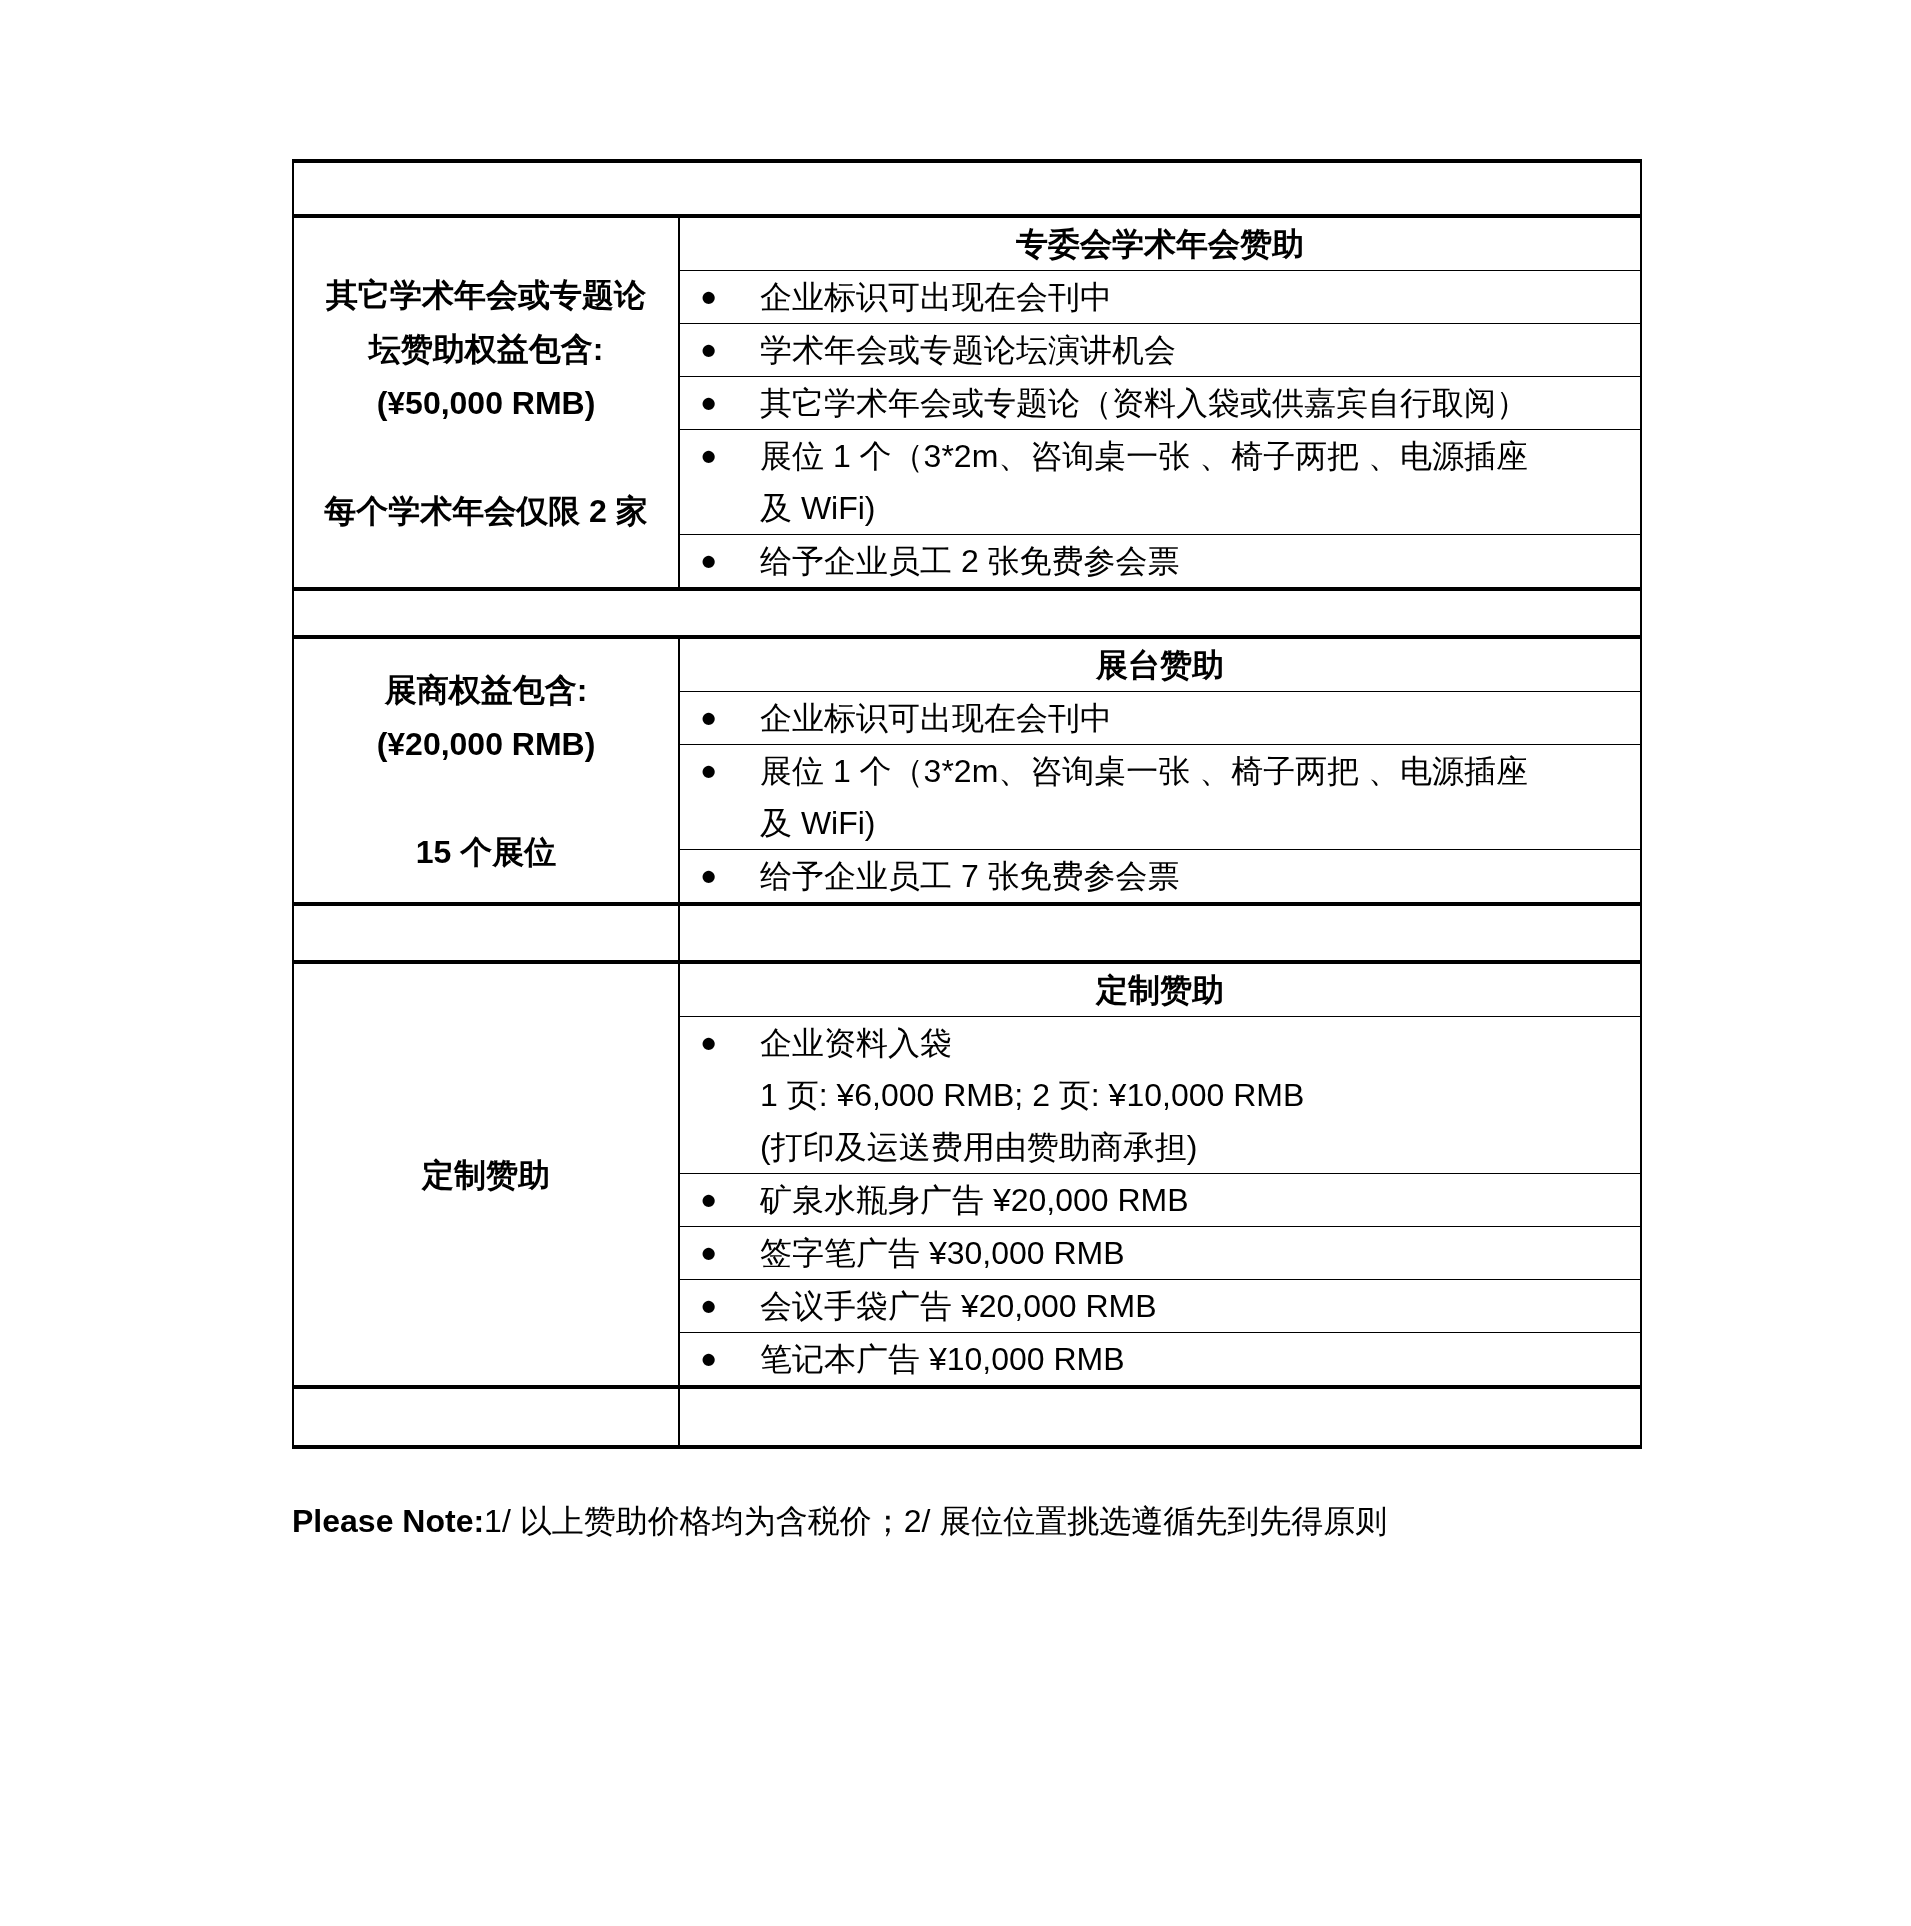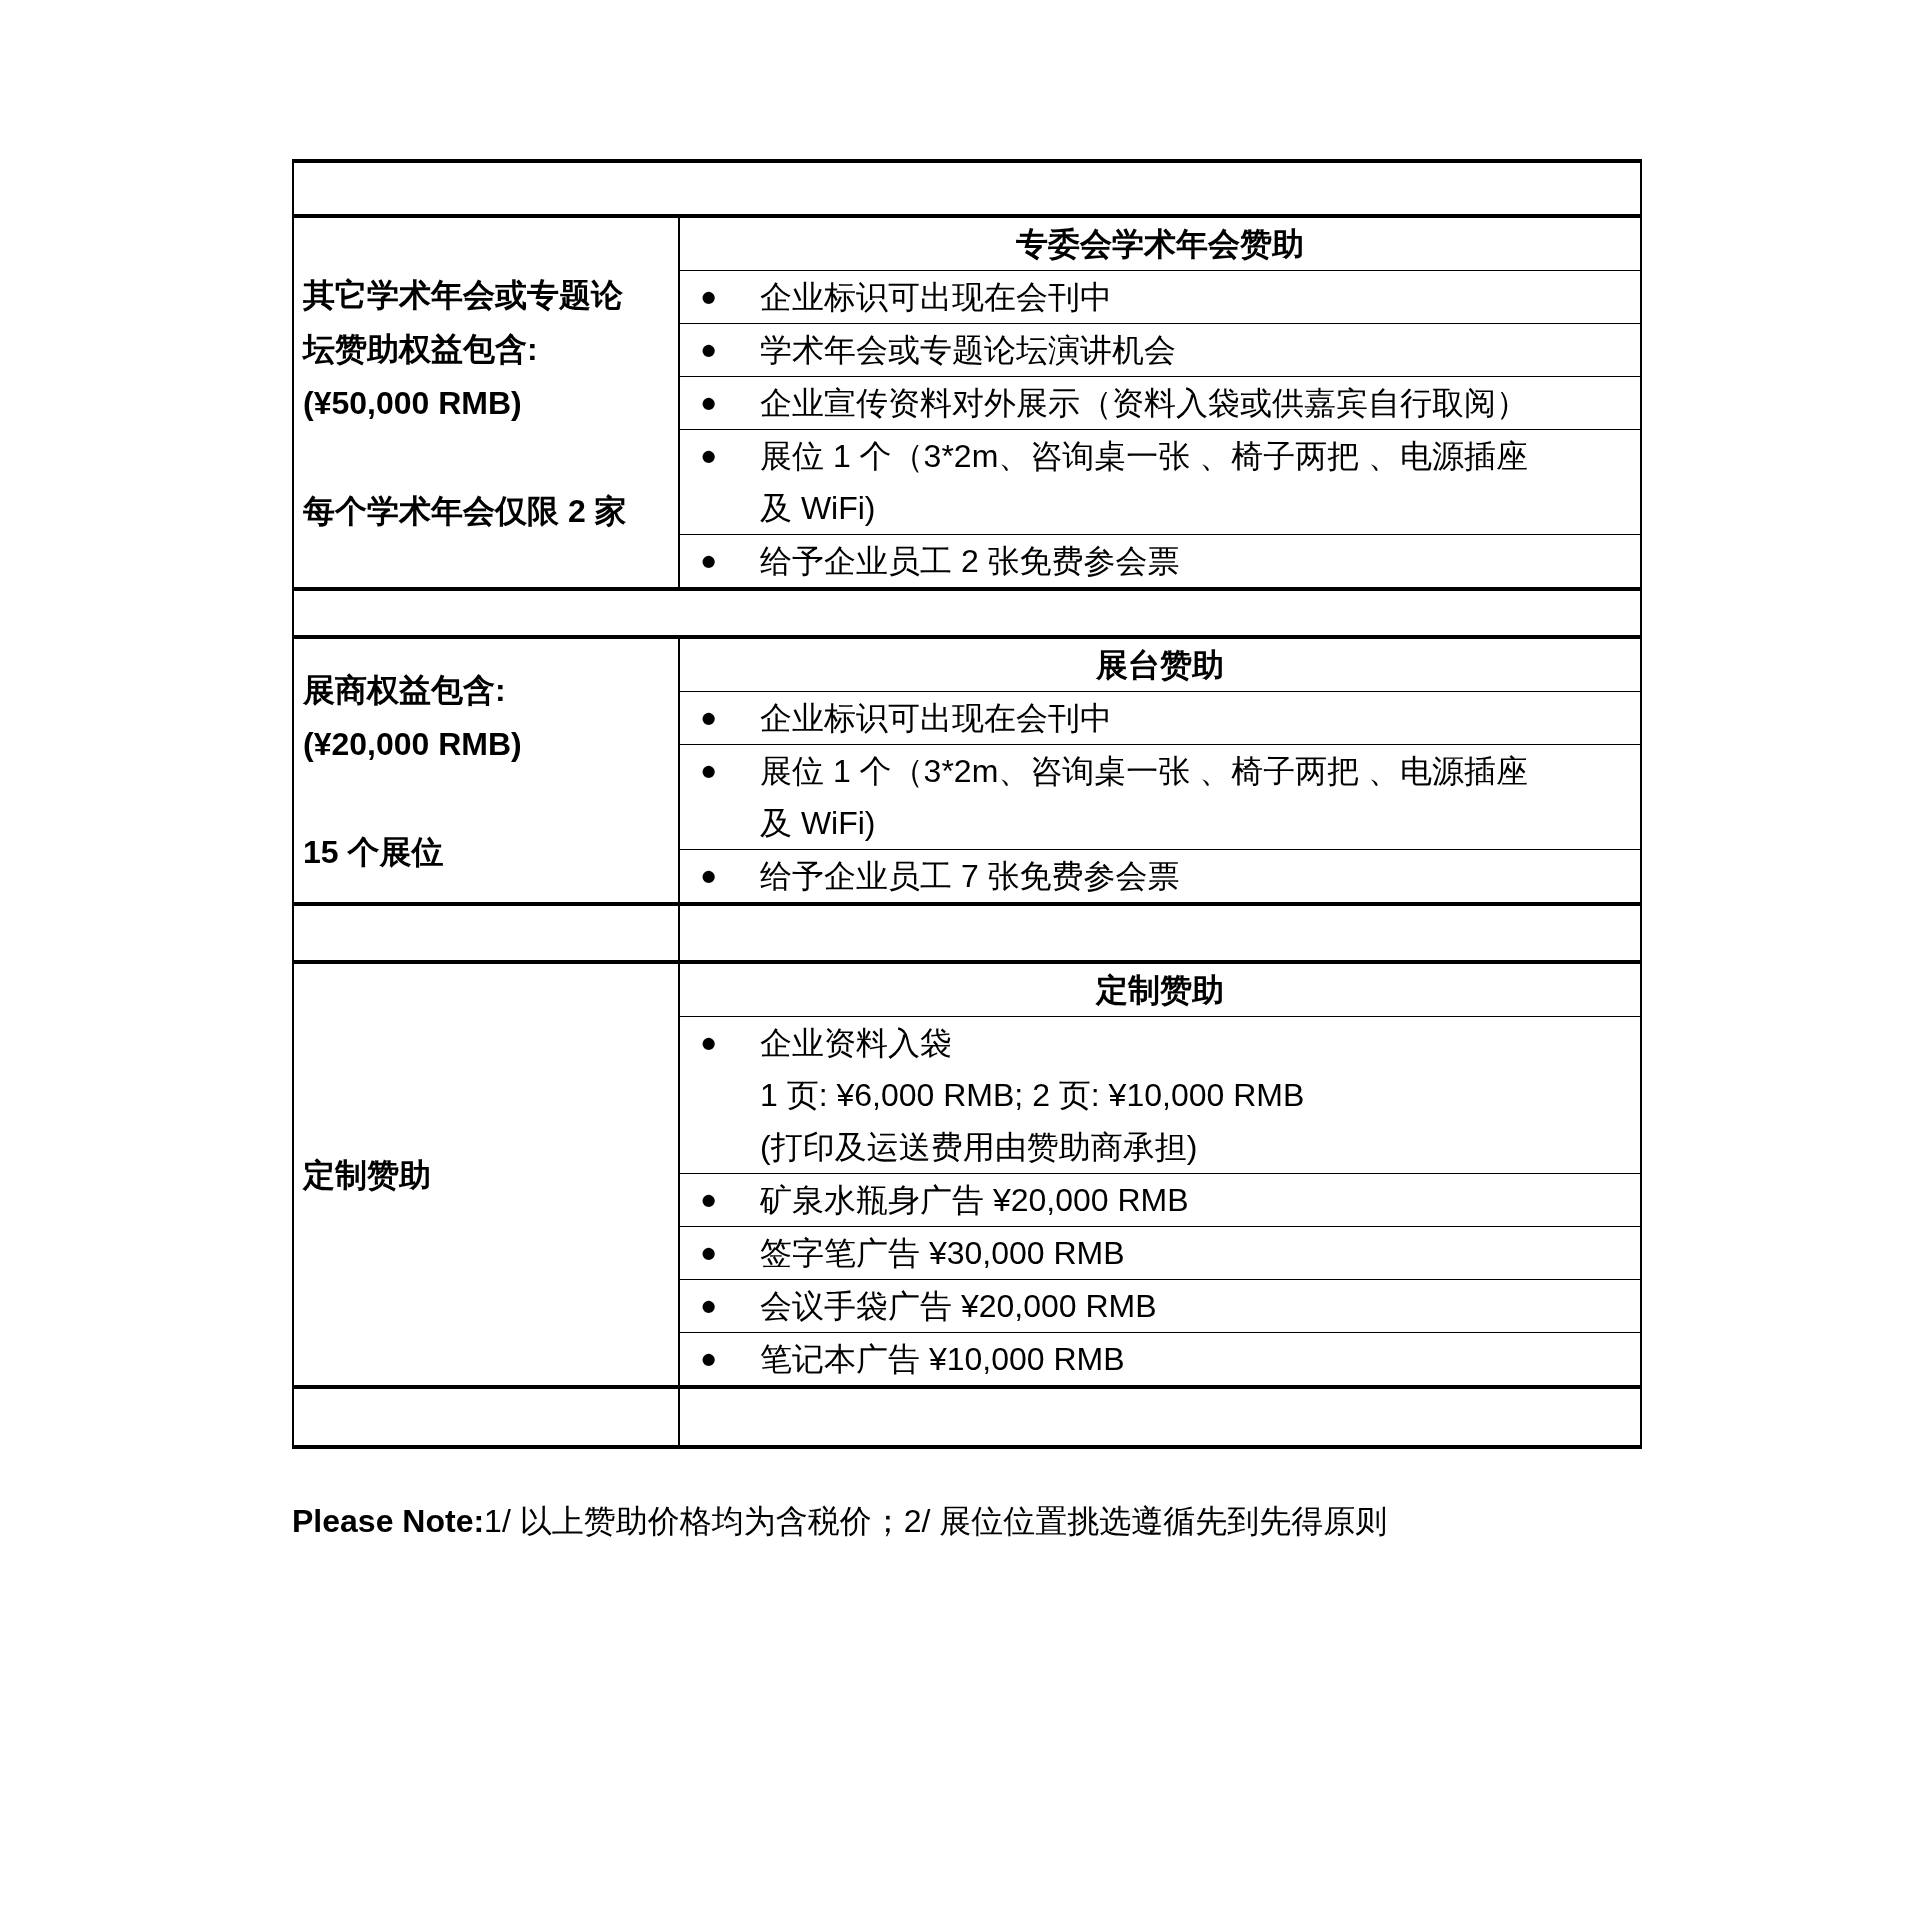--- a/index.html
+++ b/index.html
@@ -42,23 +42,24 @@
   .h130 { height: 50px; }
   .h132 { height: 51px; }
   .h135 { height: 52px; }
   .h140 { height: 54px; }
   .h145 { height: 56px; }
   .h270 { height: 104px; }
   .h405 { height: 156px; }
 
   td.left-cell {
     font-weight: 700;
+    text-align: center;
     line-height: 54px;
     white-space: pre-line;
-    padding: 0 9px;
+    padding: 0 2px;
   }
   td.sec-header {
     font-weight: 700;
     text-align: center;
     line-height: 52px;
   }
   td.bullet-cell { vertical-align: middle; }
   .brow {
     position: relative;
     padding-left: 80px;
@@ -114,21 +115,21 @@
         <div class="brow"><span class="bullet-mark">●</span><span>企业标识可出现在会刊中</span></div>
       </td>
     </tr>
     <tr>
       <td class="bullet-cell h135">
         <div class="brow"><span class="bullet-mark">●</span><span>学术年会或专题论坛演讲机会</span></div>
       </td>
     </tr>
     <tr>
       <td class="bullet-cell h135">
-        <div class="brow"><span class="bullet-mark">●</span><span>企业宣传资料对外展示（资料入袋或供嘉宾自行取阅）</span></div>
+        <div class="brow"><span class="bullet-mark">●</span><span>其它学术年会或专题论（资料入袋或供嘉宾自行取阅）</span></div>
       </td>
     </tr>
     <tr>
       <td class="bullet-cell h270">
         <div class="brow"><span class="bullet-mark">●</span><span>展位 1 个（3*2m、咨询桌一张 、椅子两把 、电源插座
 及 WiFi)</span></div>
       </td>
     </tr>
     <tr>
       <td class="bullet-cell h135">

